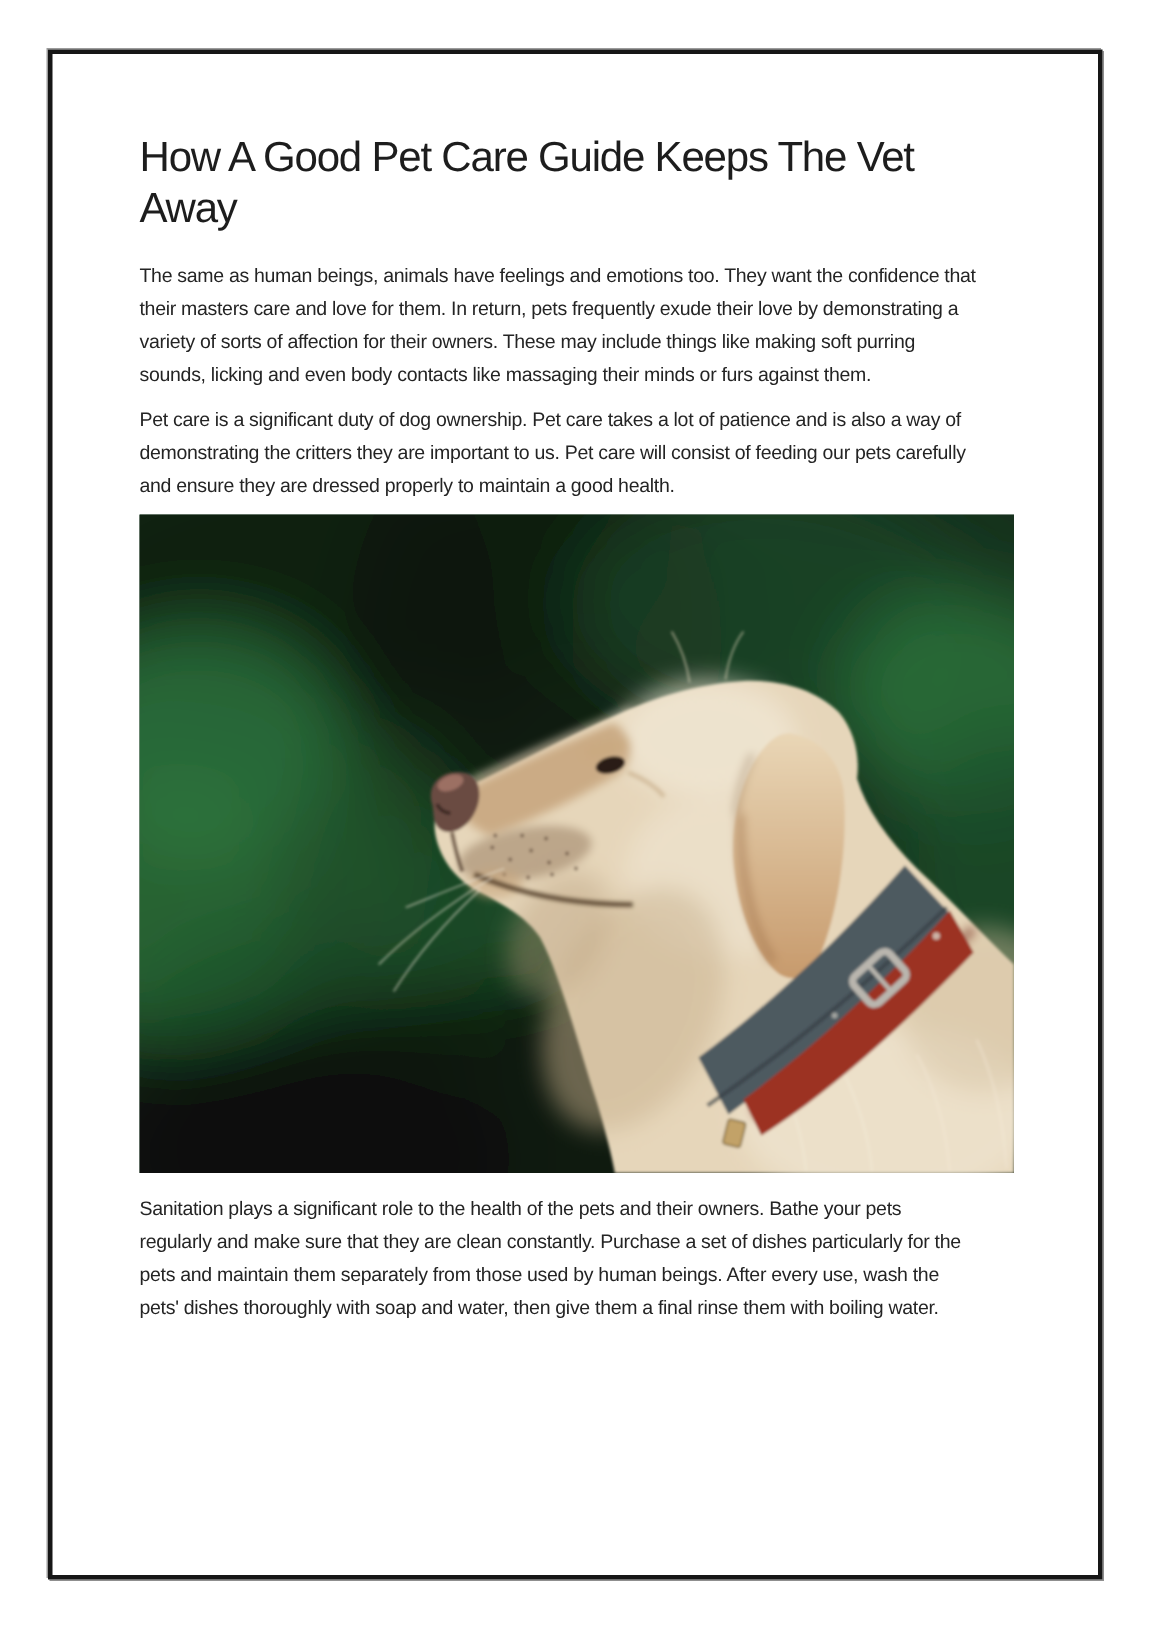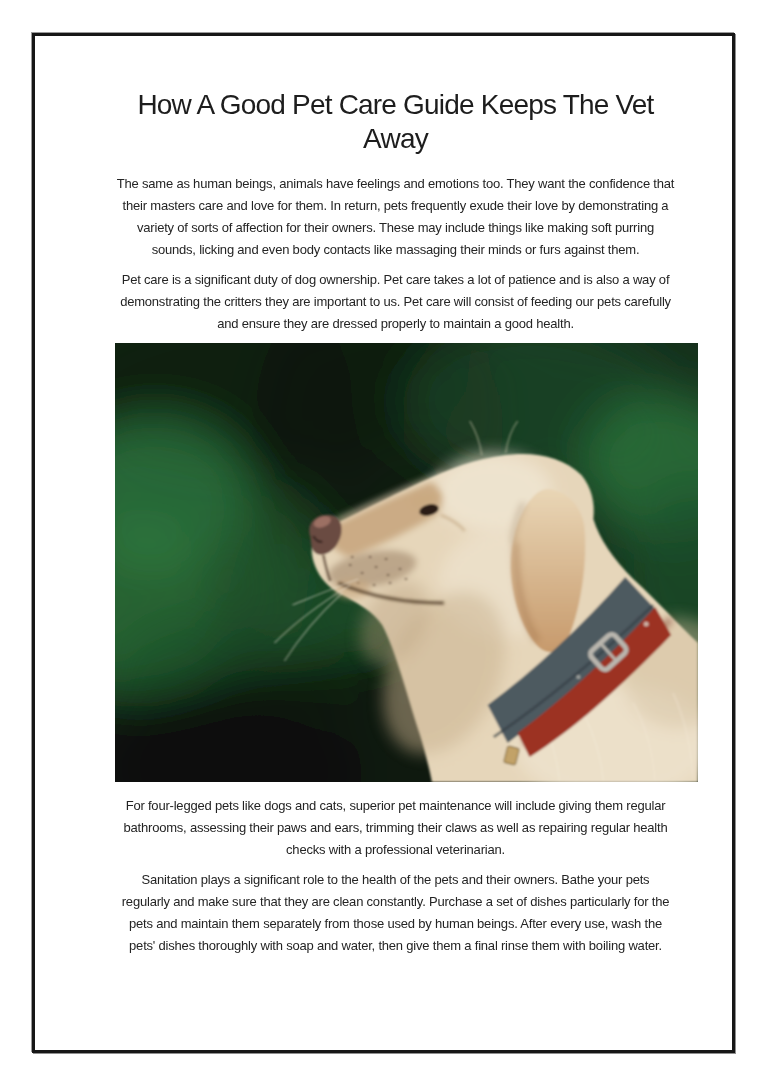--- a/index.html
+++ b/index.html
@@ -9,23 +9,22 @@
     position:relative;
     font-family:"Liberation Sans", sans-serif;
   }
   .page {
     position:absolute; left:32px; top:33px;
     width:703px; height:1020px;
     box-sizing:border-box;
     background:#ffffff;
     border:3px solid #161616;
     box-shadow:-1px -1px 0 #9b9b9b, 1px 1px 0 #8f8f8f;
-    padding:52px 56px 0 80px;
+    padding:52px 56px 0 58px;
     overflow:hidden;
-    text-align:center;
   }
   .title {
     margin:0 0 17px 0;
     font-size:28px;
     line-height:34px;
     letter-spacing:-0.8px;
     font-weight:400;
     color:#1d1d1d;
   }
   .para {
@@ -203,21 +202,18 @@
           <path d="M 244,236 C 222,244 198,254 178,262"></path>
         </g>
         <g stroke="#ded2b8" stroke-width="1.2" fill="none" opacity="0.6">
           <path d="M 368,112 C 366,98 362,88 356,78"></path>
           <path d="M 392,110 C 394,96 398,86 404,78"></path>
         </g>
       </g>
     </svg>
   </figure>
 
-  <p class="para">For four-legged pets like dogs and cats, superior pet maintenance will include giving them regular
-bathrooms, assessing their paws and ears, trimming their claws as well as repairing regular health
-checks with a professional veterinarian.</p>
   <p class="para">Sanitation plays a significant role to the health of the pets and their owners. Bathe your pets
 regularly and make sure that they are clean constantly. Purchase a set of dishes particularly for the
 pets and maintain them separately from those used by human beings. After every use, wash the
 pets' dishes thoroughly with soap and water, then give them a final rinse them with boiling water.</p>
 
 </div>
 
 </body></html>

